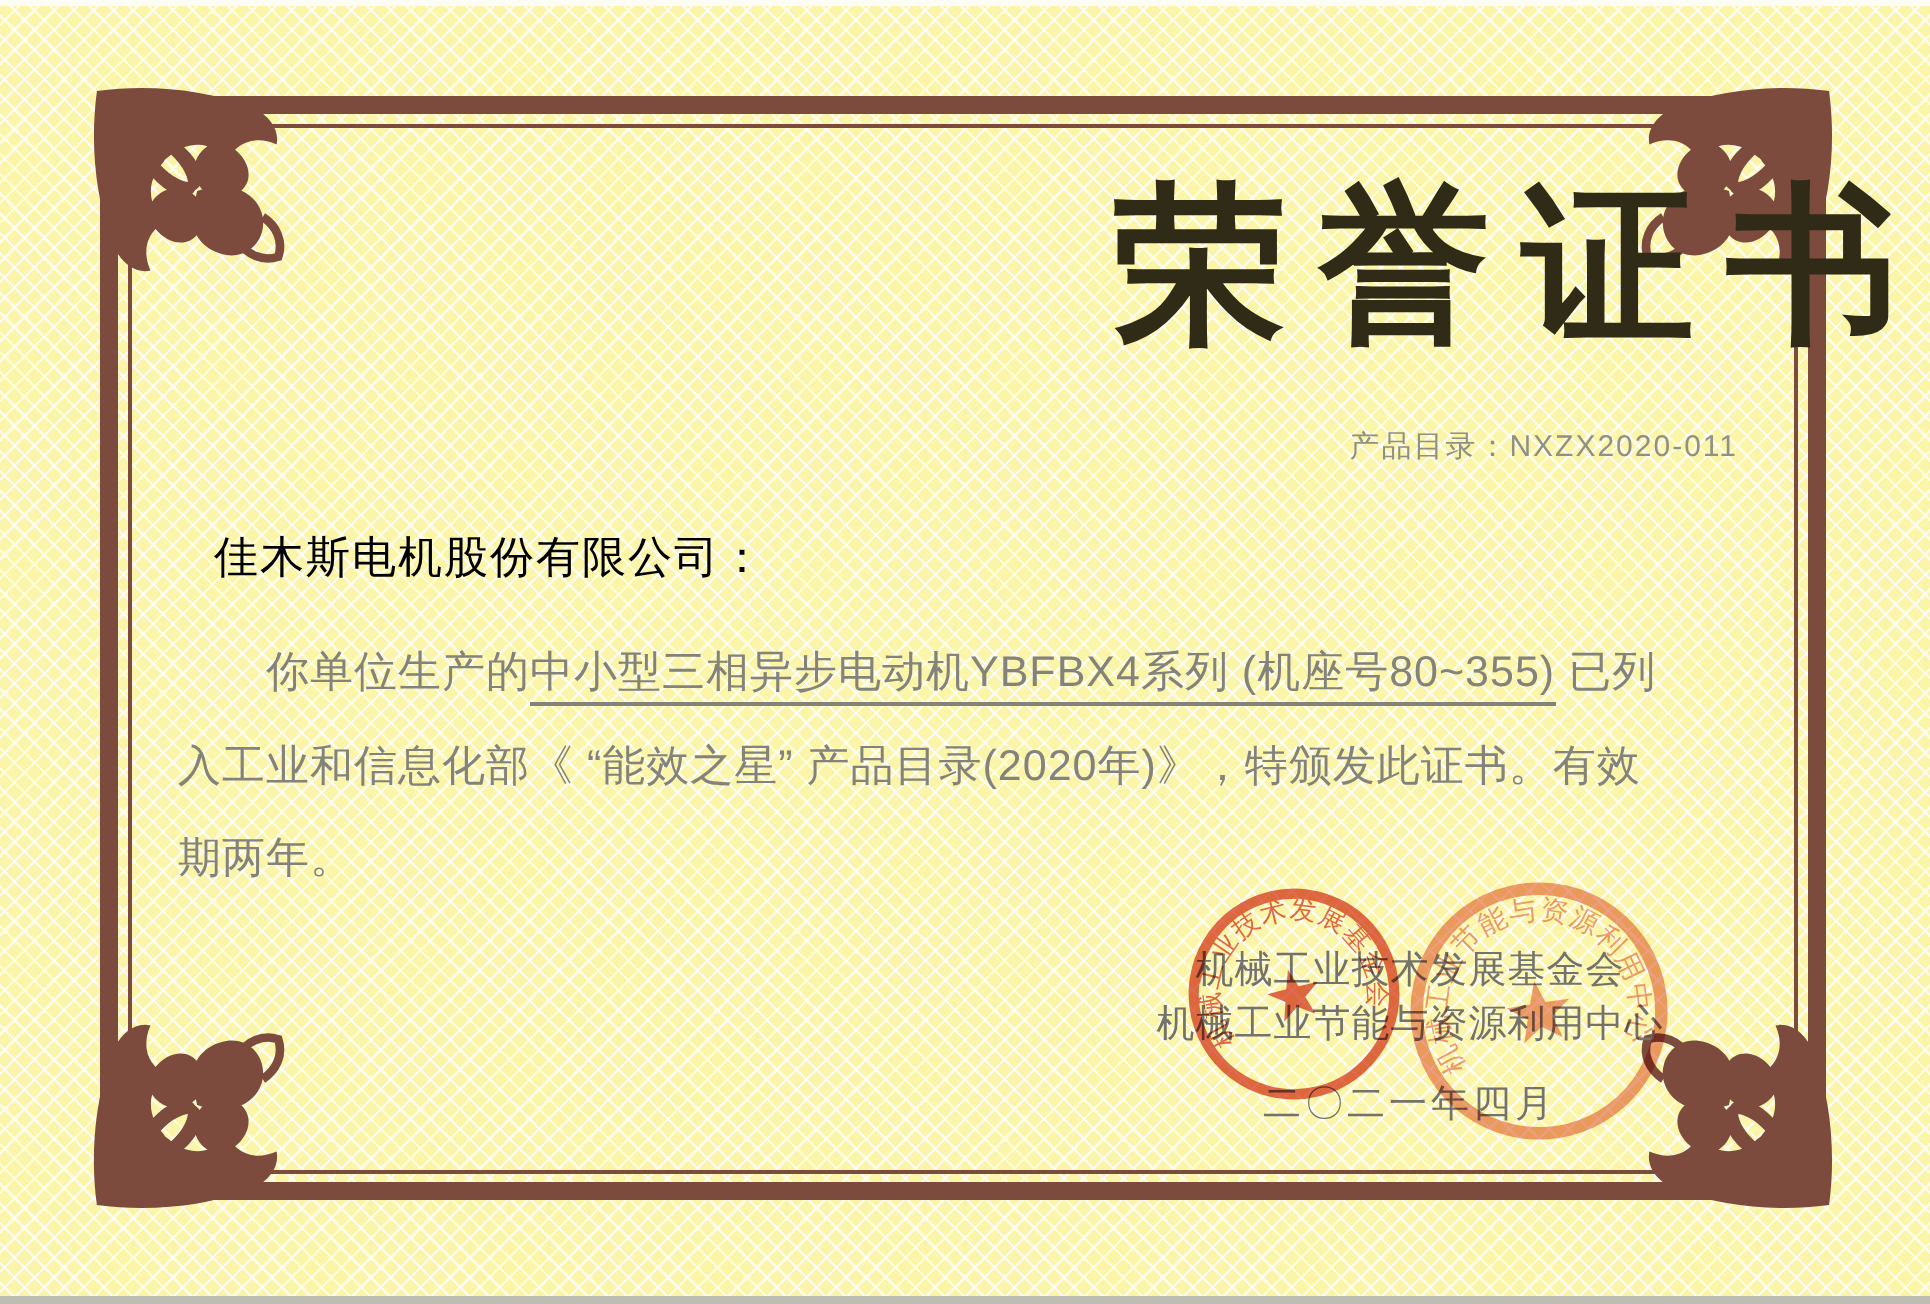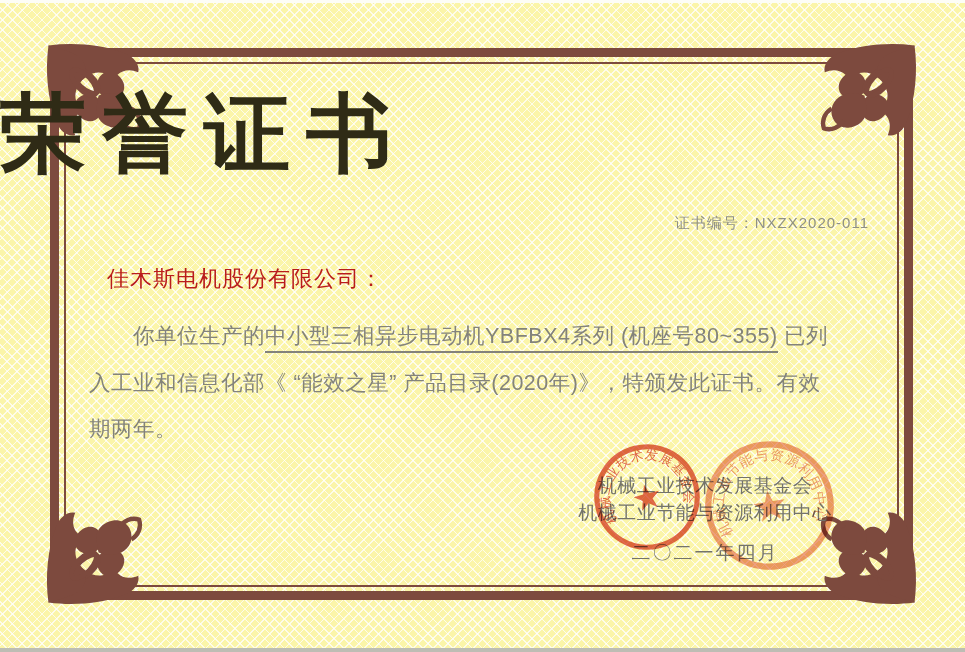--- a/index.html
+++ b/index.html
@@ -18,31 +18,31 @@
   .frame-thick{position:absolute;left:50px;top:48px;right:52px;bottom:52px;border:9px solid #7d4a3e;}
   .frame-thin{position:absolute;left:64px;top:62px;right:66px;bottom:65px;border:2px solid #7d4a3e;}
 
   .corner{position:absolute;width:114px;height:114px;color:#7d4a3e;}
   .corner.tl{left:45px;top:42px;}
   .corner.tr{right:47px;top:42px;transform:scaleX(-1);}
   .corner.bl{left:45px;bottom:46px;transform:scaleY(-1);}
   .corner.br{right:47px;bottom:46px;transform:scale(-1,-1);}
 
   .title{
-    position:absolute;left:0;right:0;top:86px;text-align:left;
+    position:absolute;left:0;right:0;top:86px;text-align:right;
     font-family:"DejaVu Serif","Liberation Serif",serif;font-weight:900;
     font-size:86px;letter-spacing:16px;color:#2f2b16;line-height:1.1;
   }
   .cert-number{
     position:absolute;top:214px;right:96px;
     font-size:15px;letter-spacing:1px;color:#8f9086;
   }
   .recipient{
     position:absolute;left:107px;top:264px;
-    font-size:22px;color:#b91c1c;letter-spacing:1px;
+    font-size:22px;color:#000000;letter-spacing:1px;
   }
   .body-text{
     position:absolute;left:89px;top:313px;right:90px;
     font-size:21.5px;color:#83837b;letter-spacing:.5px;line-height:46.5px;
     white-space:nowrap;
   }
   .body-text .indent{display:inline-block;width:44px;}
   .u{border-bottom:2px solid #83837b;padding-bottom:3px;}
 
   .issuer{
@@ -89,21 +89,21 @@
 <svg class="corner bl">
     <use href="#corner-orn"></use>
   </svg>
 <svg class="corner br">
     <use href="#corner-orn"></use>
   </svg>
 
 <div class="title">荣誉证书</div>
 
 <div class="cert-number">
-  <span>证书编号：</span><span>NXZX2020-011</span>
+  <span>产品目录：</span><span>NXZX2020-011</span>
 </div>
 
 <div class="recipient">佳木斯电机股份有限公司：</div>
 
 <div class="body-text">
   <div><span class="indent"></span><span>你单位生产的</span><span class="u">中小型三相异步电动机YBFBX4系列 (机座号80~355)</span><span> 已列</span></div>
   <div>入工业和信息化部《 “能效之星” 产品目录(2020年)》，特颁发此证书。有效</div>
   <div>期两年。</div>
 </div>
 

